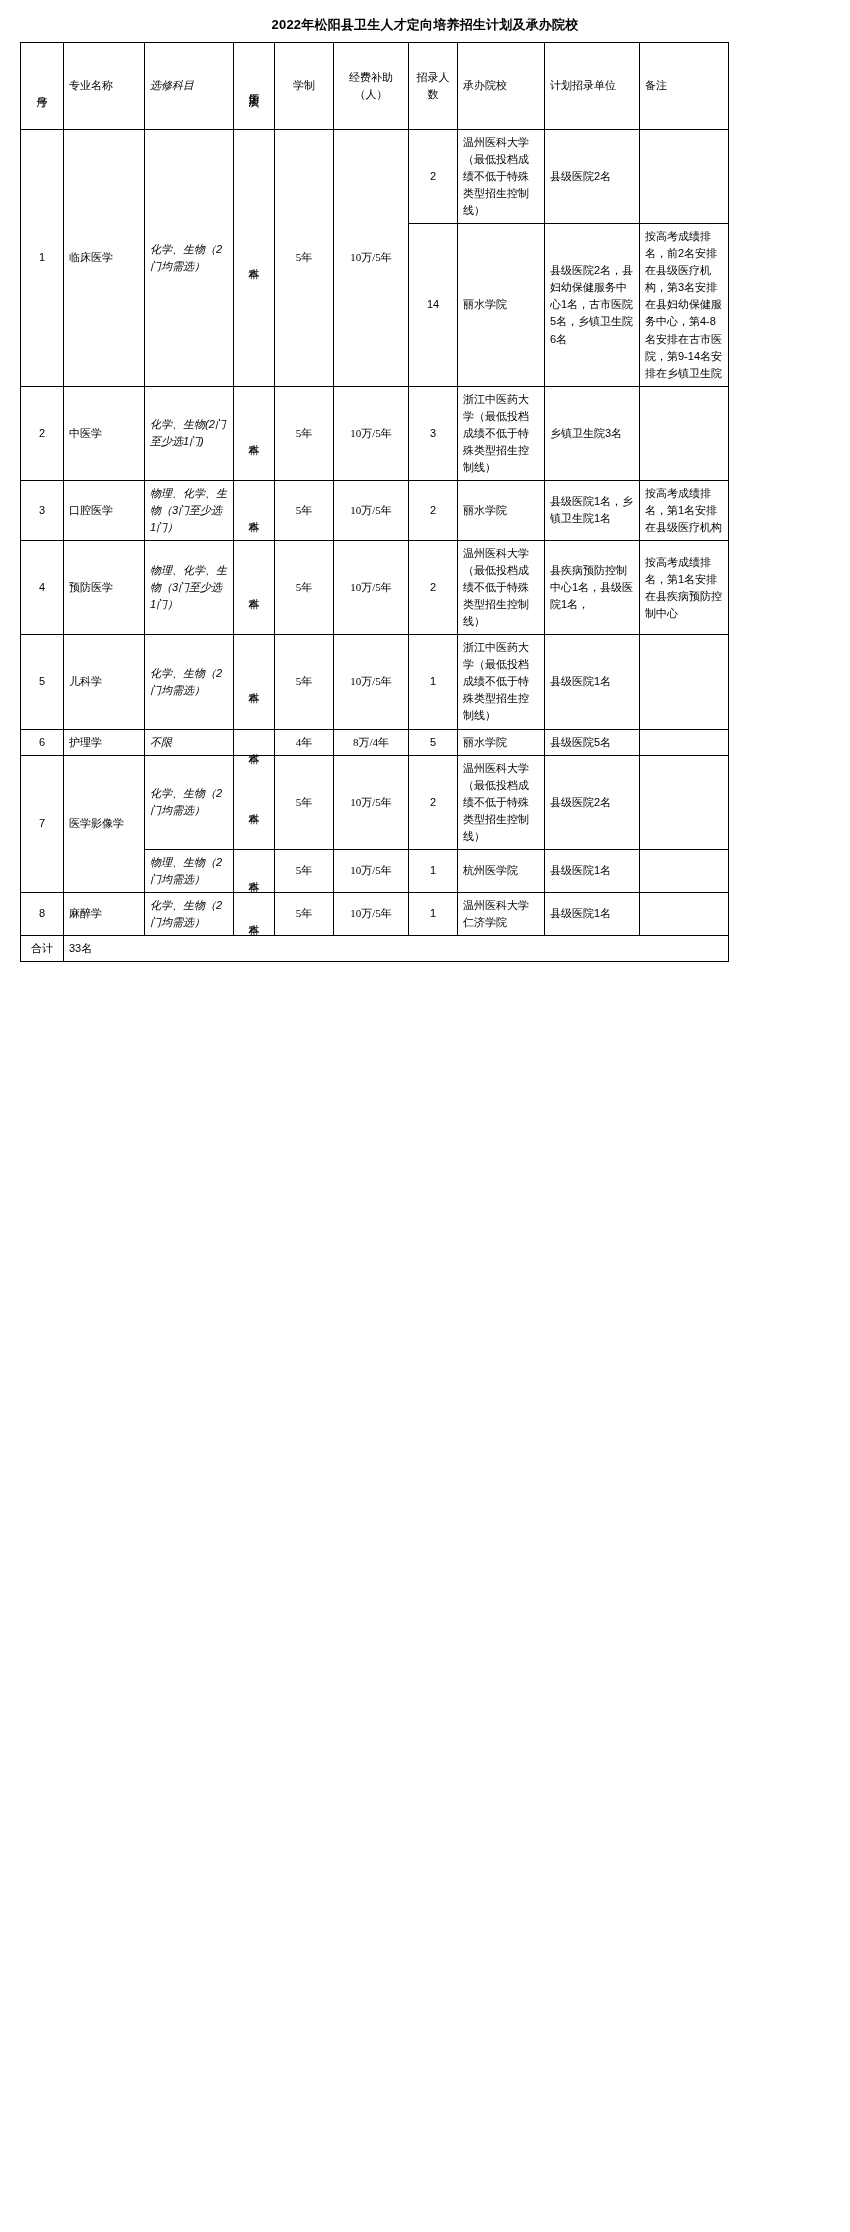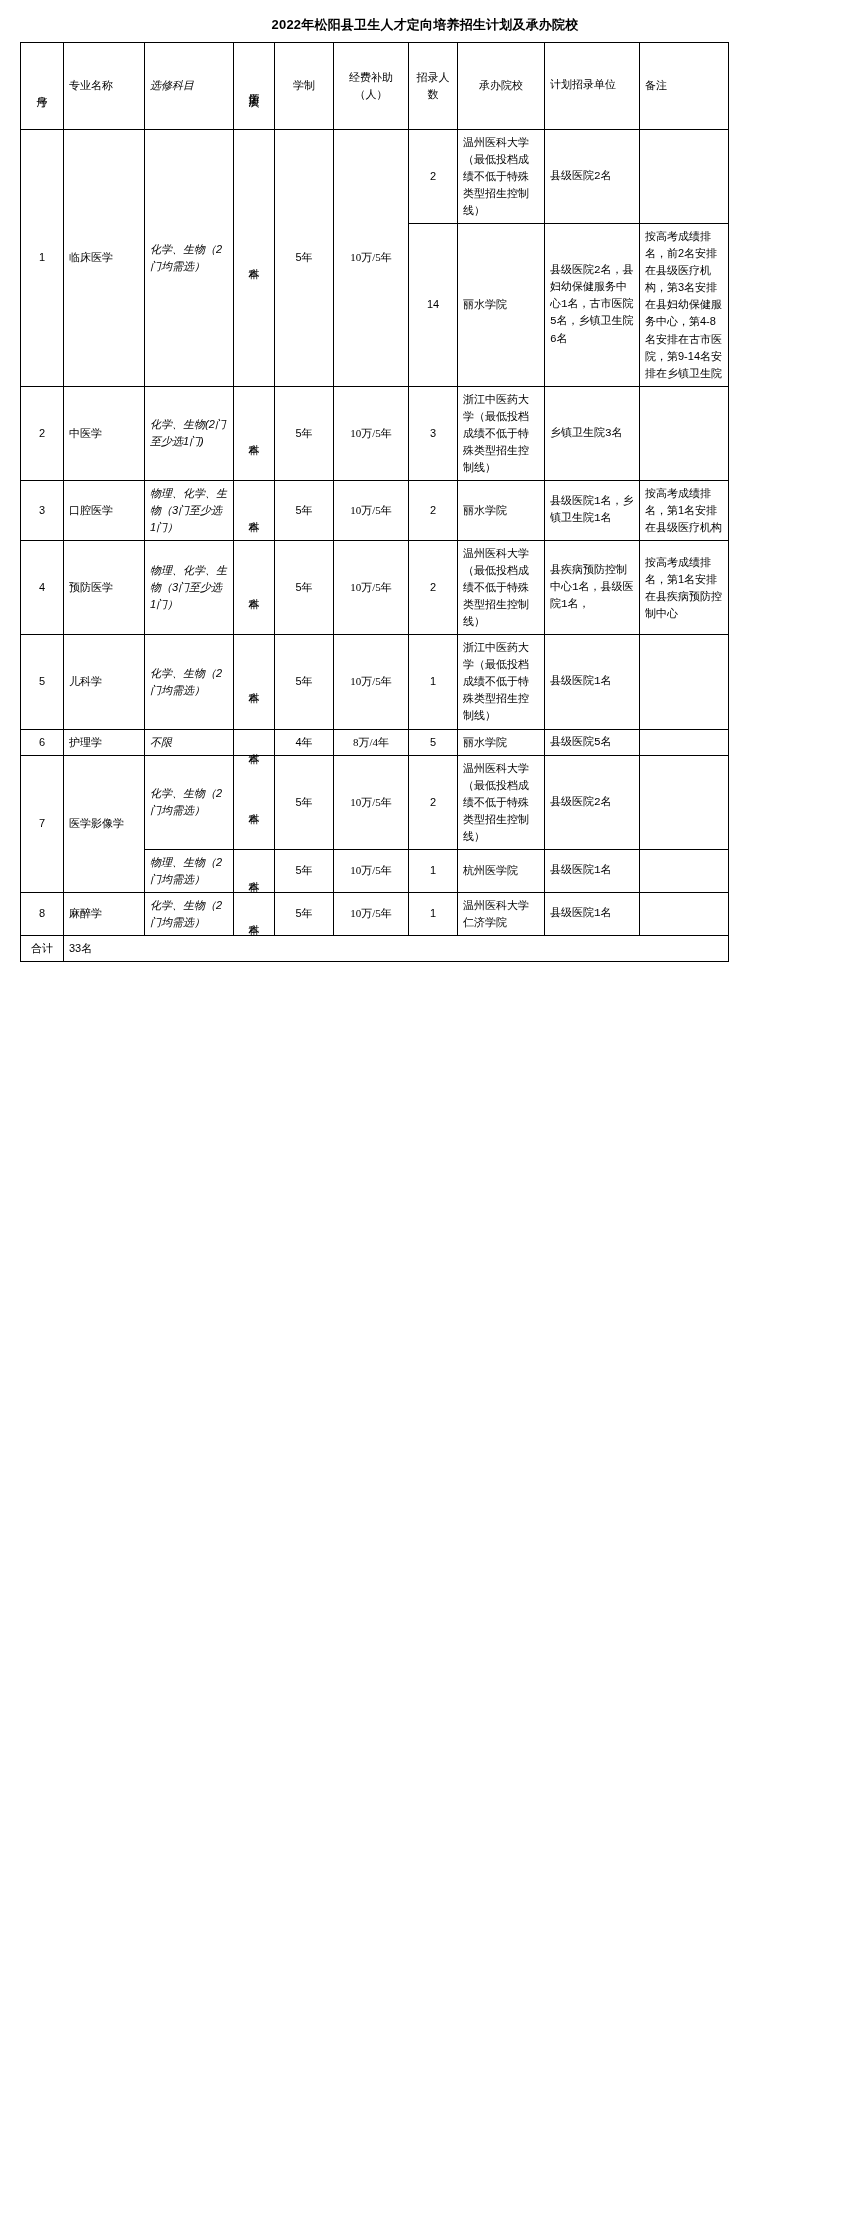--- a/index.html
+++ b/index.html
@@ -46,25 +46,25 @@
   }
   thead td {
     text-align: center;
     vertical-align: middle;
     height: 78px;
   }
   .c-seq      { width: 32px;  text-align: center; }
   .c-major    { width: 70px;  text-align: left; }
   .c-subject  { width: 78px;  text-align: left; font-style: italic; }
   .c-level    { width: 30px;  text-align: center; }
-  .c-years    { width: 48px;  text-align: center; }
+  .c-years    { width: 48px;  text-align: center; font-family: Liberation Serif, serif; }
   .c-fund     { width: 64px;  text-align: center; font-family: Liberation Serif, serif; }
   .c-count    { width: 38px;  text-align: center; }
-  .c-school   { width: 76px;  text-align: center; }
-  .c-unit     { width: 84px;  text-align: left; font-family: Liberation Mono, monospace; }
+  .c-school   { width: 76px;  text-align: left; }
+  .c-unit     { width: 84px;  text-align: left; }
   .c-remark   { width: 78px;  text-align: left; }
 
   .vtext {
     writing-mode: vertical-rl;
     text-orientation: upright;
     letter-spacing: 1px;
     display: inline-block;
     line-height: 1.1;
   }
   td.center { text-align: center; }

